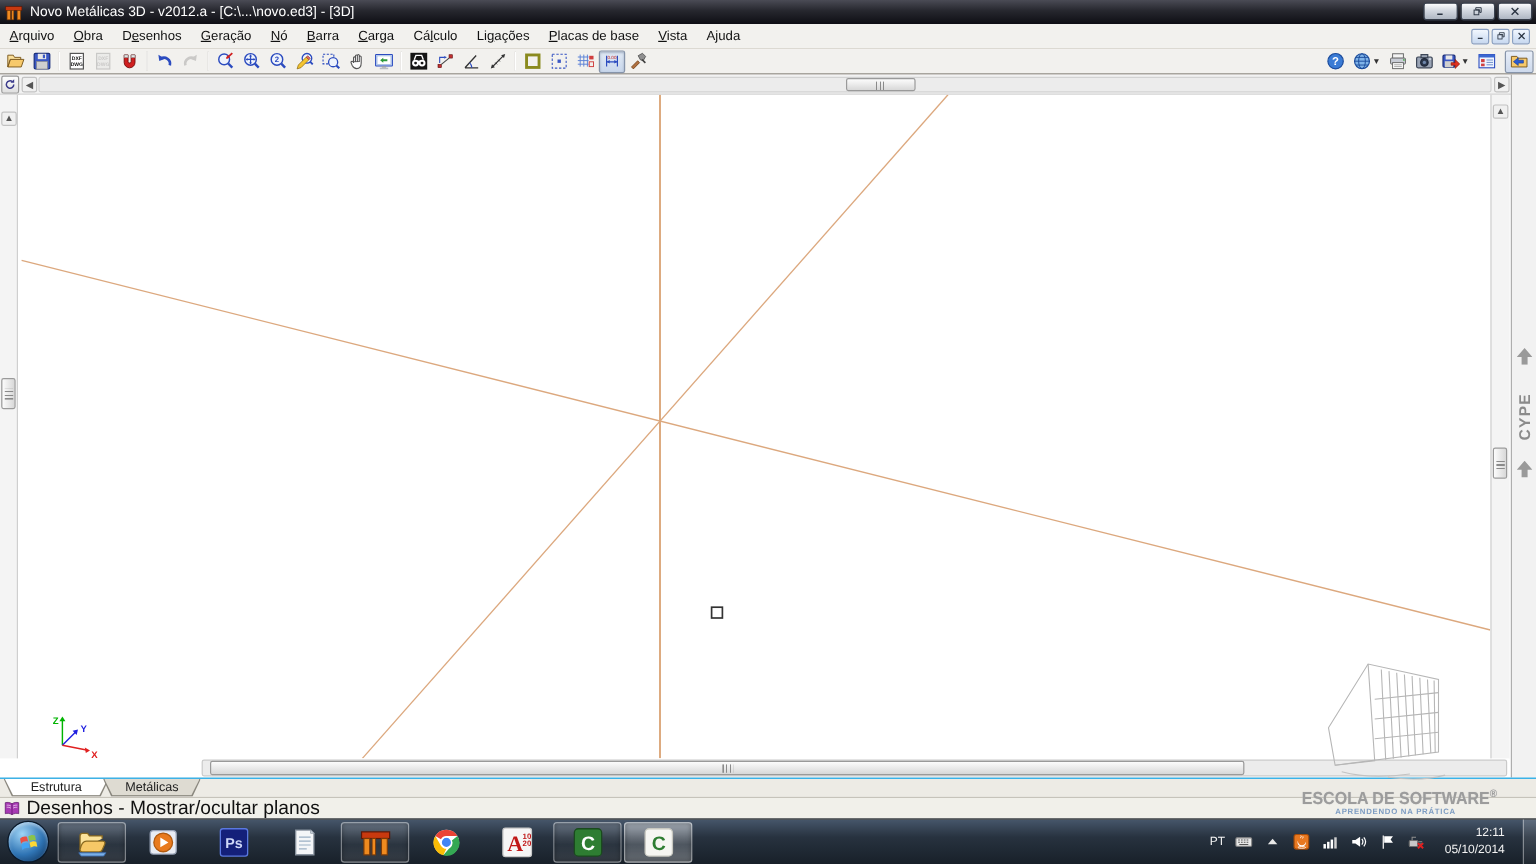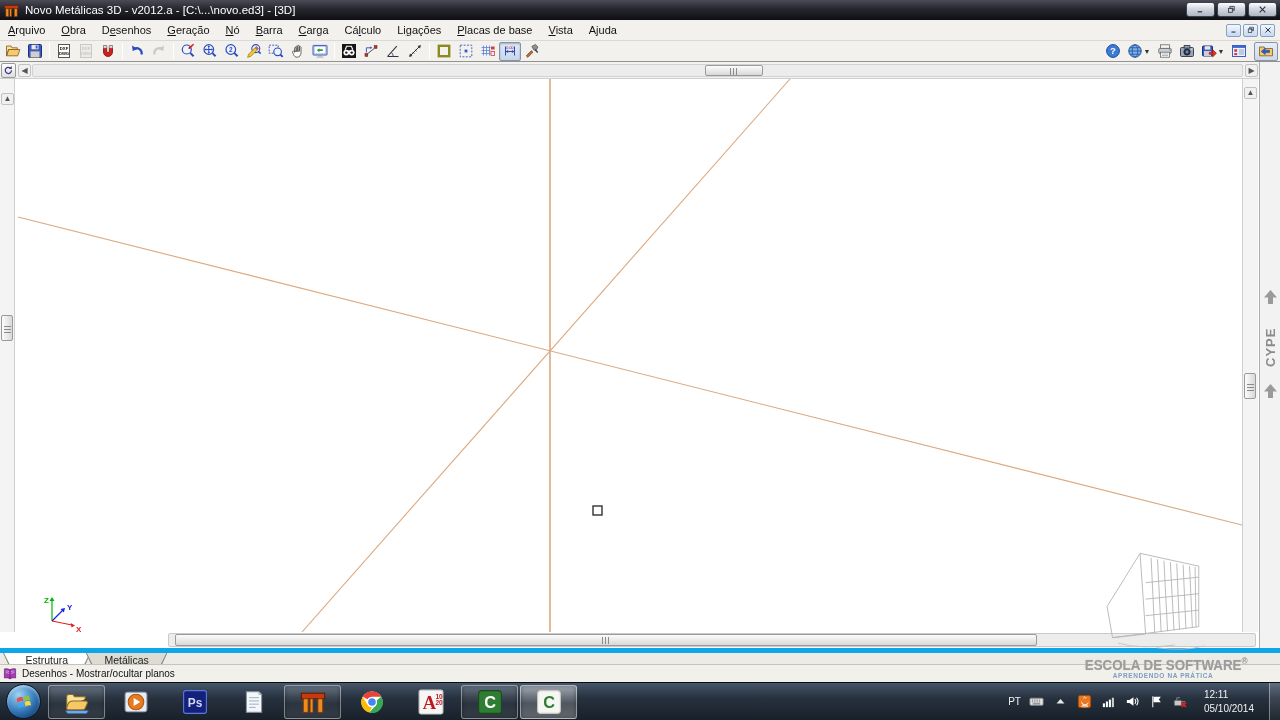--- a/index.html
+++ b/index.html
@@ -50,44 +50,44 @@
 .thumb-v::after{content:"";position:absolute;top:50%;left:2px;height:9px;width:7px;margin-top:-4px;background:repeating-linear-gradient(0deg,#8a8a8a 0 1px,transparent 1px 3px)}
 .cype-strip{position:absolute;left:1259px;top:0;width:21px;height:100%;background:#f2f2f2;border-left:1px solid #aeaeae}
 .cype-arrow{position:absolute;left:4px;width:13px;height:14px}
 .cype-text{position:absolute;left:0;top:250px;width:21px;height:70px;display:flex;align-items:center;justify-content:center;writing-mode:vertical-rl;transform:rotate(180deg);font-size:13px;font-weight:bold;color:#8b8b8b;letter-spacing:1px}
 .hscroll-bottom{position:absolute;left:0;top:570px;width:1258px;height:16px;background:#fff}
 .track-bottom{position:absolute;left:168px;right:2px;top:1px;height:14px;background:#ececec;border:1px solid #cacaca;border-radius:2px}
 .canvas{position:absolute;left:16px;top:17px;width:1226px;height:553px;background:#fff;cursor:crosshair}
 .canvas svg{position:absolute;inset:0}
 
 
-.tabbar{position:absolute;top:648px;left:0;width:100%;height:16px;background:#edebe5;border-top:5px solid #0ea5e9;display:flex;padding-left:3px;z-index:30}
+.tabbar{position:absolute;top:648px;left:0;width:100%;height:16px;background:#edebe5;border-top:1px solid #0ea5e9;display:flex;padding-left:3px;z-index:30}
 .tab{position:relative;height:15px;margin-right:-5px}
 .tab .shape,.tab .inner{position:absolute;clip-path:polygon(0 0,100% 0,calc(100% - 7px) 100%,7px 100%)}
 .tab .shape{inset:0;background:#8a877e}
 .tab .inner{inset:0 1px 1px 1px;background:#dedbd2;display:flex;align-items:center;justify-content:center;font-size:10.5px;color:#222;padding:0 16px;white-space:nowrap}
 .tab.active .inner{background:#ffffff}
 
 
-.statusbar{position:absolute;top:664px;width:100%;height:18px;background:#f1f0ea;border-top:1px solid #c6c3ba;display:flex;align-items:center;padding-left:3px;font-size:10px;color:#111;gap:5px;z-index:30}
+.statusbar{position:absolute;top:664px;width:100%;height:18px;background:#f1f0ea;border-top:1px solid #c6c3ba;display:flex;align-items:center;padding-left:3px;font-size:16px;color:#111;gap:5px;z-index:30}
 .statusbar svg{width:14px;height:14px}
 
 
 .taskbar{position:absolute;top:682px;width:100%;height:38px;background:linear-gradient(#46566a,#27323f 40%,#182029);border-top:1px solid #0b0f15;display:flex;align-items:center;z-index:60}
 .start-orb{width:35px;height:35px;margin:0 6px 0 6px;border-radius:50%;background:radial-gradient(circle at 35% 30%,#9ed4f6,#2f74b4 55%,#0c2d55 95%);border:1px solid #0a1828;box-shadow:inset 0 2px 3px rgba(255,255,255,.5);display:flex;align-items:center;justify-content:center}
 .start-orb svg{width:24px;height:24px}
 .tb-app{width:57px;height:34px;margin:0 1px;display:flex;align-items:center;justify-content:center;border-radius:3px;border:1px solid transparent}
 .tb-app svg{width:26px;height:26px}
 .tb-app.open{border:1px solid rgba(255,255,255,.38);background:linear-gradient(rgba(255,255,255,.20),rgba(255,255,255,.04) 55%,rgba(255,255,255,.12));box-shadow:inset 0 0 4px rgba(0,0,0,.35)}
 .tb-app.activewin{background:linear-gradient(rgba(255,255,255,.5),rgba(255,255,255,.2) 55%,rgba(255,255,255,.32))}
 .tray{margin-left:auto;display:flex;align-items:center;gap:8px;color:#fff;height:100%}
 .tray .lang{font-size:10px;color:#f2f2f2}
 .tray .tray-ico{width:16px;height:16px;display:flex;align-items:center;justify-content:center}
 .tray svg{width:15px;height:15px}
-.clock{font-size:10px;text-align:left;line-height:1.35;color:#f2f2f2;padding:0 7px;white-space:nowrap}
+.clock{font-size:10px;text-align:right;line-height:1.35;color:#f2f2f2;padding:0 7px;white-space:nowrap}
 .show-desktop{width:11px;height:38px;border-left:1px solid rgba(255,255,255,.4);background:linear-gradient(rgba(255,255,255,.14),rgba(255,255,255,.03))}
 
 
 .watermark{position:absolute;left:1078px;top:546px;width:170px;z-index:50;text-align:center;pointer-events:none}
 .watermark svg{width:150px;height:110px;display:block;margin:0 auto}
 .wm-title{font-size:14.5px;font-weight:bold;color:#9c9c9c;letter-spacing:0;transform:scaleX(.92);white-space:nowrap;text-shadow:0 0 1px #c8c8c8}
 .wm-reg{font-size:9px;vertical-align:super}
 .wm-sub{font-size:6.5px;font-weight:bold;color:#7d9cc2;letter-spacing:.6px;margin-top:-1px}
 </style>
 </head>

